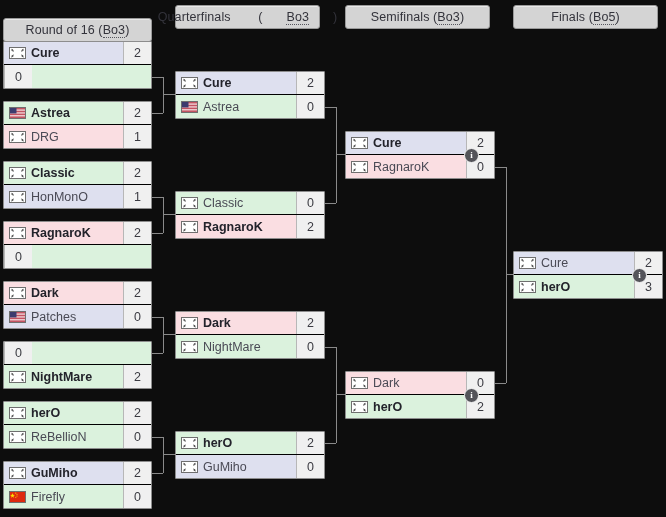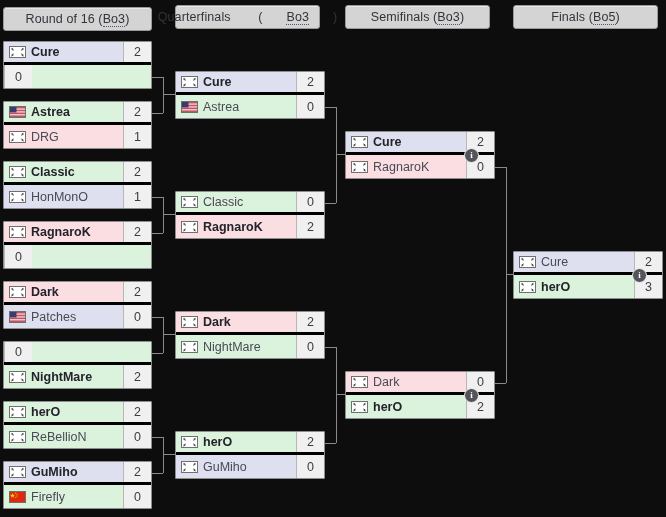--- a/index.html
+++ b/index.html
@@ -38,21 +38,21 @@
     background:#f3f3f3;
     border-radius:1px;
   }
   .team-row{
     display:flex;
     align-items:center;
     height:23px;
     box-sizing:border-box;
     position:relative;
   }
-  .team-row.first{border-bottom:3px solid #000000;}
+  .team-row.first{border-bottom:1px solid #000000;}
   .team-cell{
     flex:1 1 auto;
     display:flex;align-items:center;
     height:100%;
     padding-left:5px;
     box-sizing:border-box;
     overflow:hidden;
     white-space:nowrap;
   }
   .score-cell{
@@ -107,21 +107,21 @@
 
   
   .conn{position:absolute;background:#8a8a8a;}
   .conn.h{height:1px;}
   .conn.v{width:1px;}
 </style>
 </head>
 <body>
 
 <div id="bracket">
-    <div class="round-header" style="left: 3px; top: 7px; width: 149px;"><span>Round of 16</span>&nbsp;(<span class="abbr">Bo3</span>)</div>
+    <div class="round-header" style="left: 3px; top: 18px; width: 149px;"><span>Round of 16</span>&nbsp;(<span class="abbr">Bo3</span>)</div>
     <div class="round-header" style="left: 175px; top: 5px; width: 145px; gap: 24px;"><span>Quarterfinals</span>&nbsp;(<span class="abbr">Bo3</span>)</div>
     <div class="round-header" style="left: 345px; top: 5px; width: 145px;"><span>Semifinals</span>&nbsp;(<span class="abbr">Bo3</span>)</div>
     <div class="round-header" style="left: 513px; top: 5px; width: 145px;"><span>Finals</span>&nbsp;(<span class="abbr">Bo5</span>)</div>
     <div class="match" style="left: 3px; top: 41px; width: 149px; height: 48px;">
       <div class="team-row first race-p">
         <div class="team-cell">
           <span class="flag">
             <svg viewBox="0 0 30 20" preserveAspectRatio="none">
               <rect width="30" height="20" fill="#ffffff"></rect>
               <path d="M15 5.5a4.5 4.5 0 0 1 0 9 4.5 4.5 0 0 0 0-9z" fill="#0047a0"></path>

